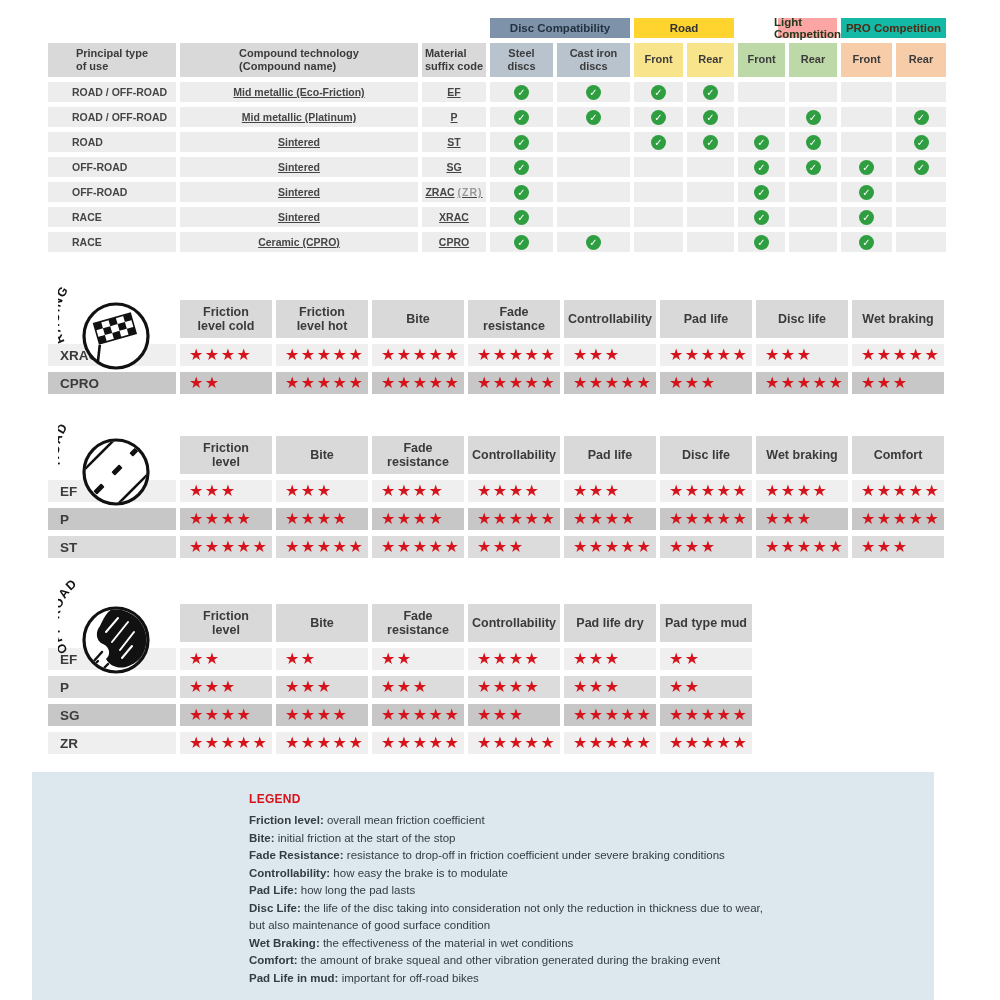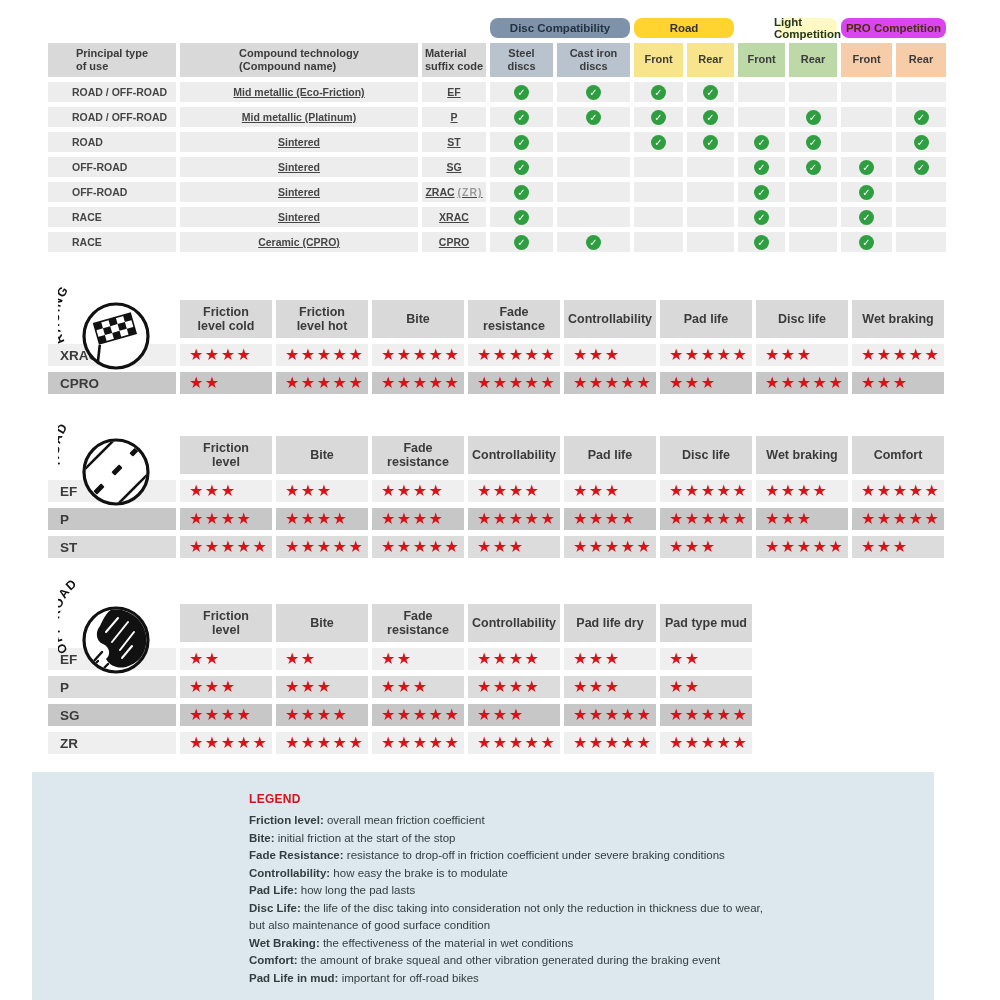--- a/index.html
+++ b/index.html
@@ -5,25 +5,25 @@
   html,body{margin:0;padding:0;background:#fff;}
   #page{position:relative;width:1000px;height:1000px;background:#fff;overflow:hidden;
         font-family:"Liberation Sans",sans-serif;color:#3c3c3c;}
 
   
   #compat-grid{position:absolute;left:48px;top:18px;display:grid;
     grid-template-columns:128px 238px 64px 63px 73px 49px 47px 47px 48px 51px 50px;
     grid-template-rows:20px 34px;grid-auto-rows:20px;column-gap:4px;row-gap:5px;}
   .gh-spacer{grid-column:1 / span 3;}
   .group-h{display:flex;align-items:center;justify-content:center;font-weight:bold;
-    font-size:11.5px;color:#333;border-radius:8px;}
+    font-size:11.5px;color:#333;}
   .g-disc{grid-column:4 / span 2;background:#7e93aa;color:#23313f;}
   .g-road{grid-column:6 / span 2;background:#ffd42e;}
-  .g-lc{grid-column:8 / span 2;background:#fef9c3;color:#24391c;margin-left:40px;}
-  .g-pro{grid-column:10 / span 2;background:#d946ef;color:#4d2c12;}
+  .g-lc{grid-column:8 / span 2;background:#fca5a5;color:#24391c;margin-left:40px;}
+  .g-pro{grid-column:10 / span 2;background:#14b8a6;color:#4d2c12;}
   .col-h{background:#d9d9d9;display:flex;align-items:center;justify-content:center;
     text-align:left;font-weight:bold;font-size:11px;line-height:1.2;white-space:pre-line;color:#3b3b3b;}
   .sub-h{display:flex;align-items:center;justify-content:center;text-align:center;
     font-weight:bold;font-size:11px;line-height:1.2;white-space:pre-line;color:#3b3b3b;}
   .s-disc{background:#b9c3ce;}
   .s-road{background:#f8e48a;}
   .s-lc{background:#bed9a8;}
   .s-pro{background:#f7cda9;}
   .cell{background:#ededed;display:flex;align-items:center;font-size:10.5px;
     font-weight:bold;color:#454545;}

